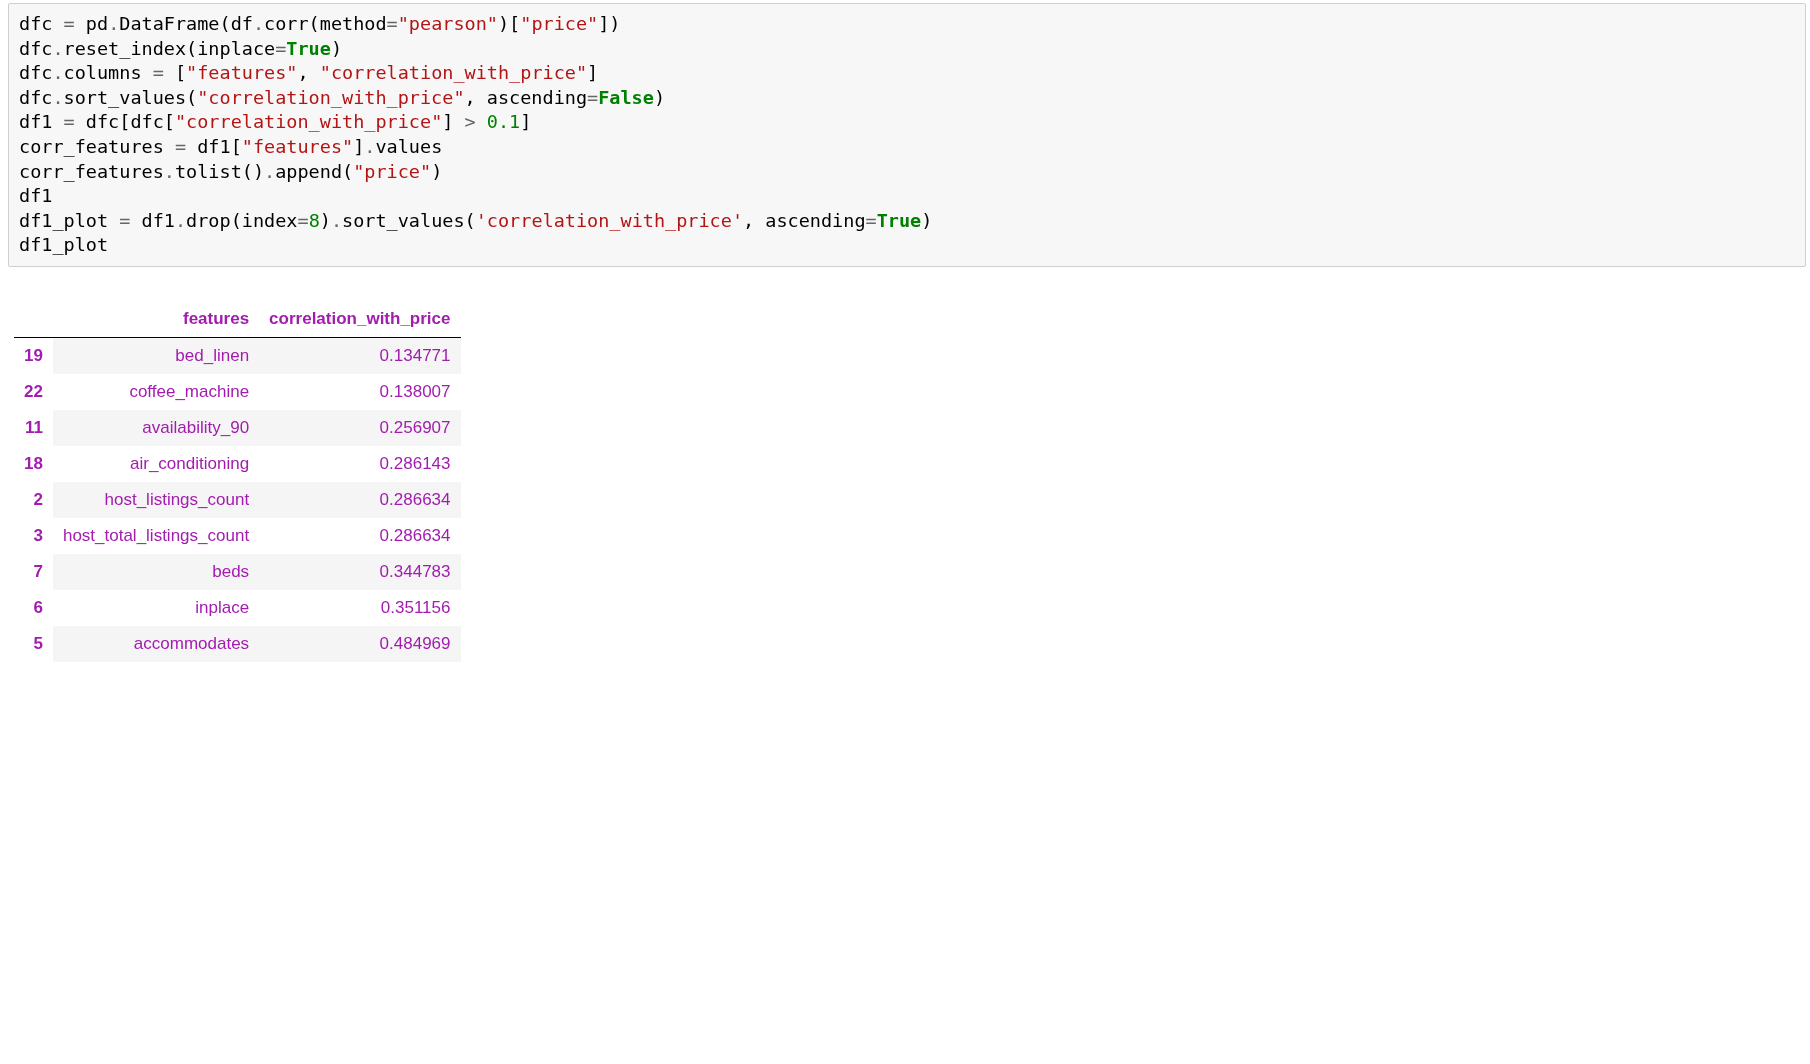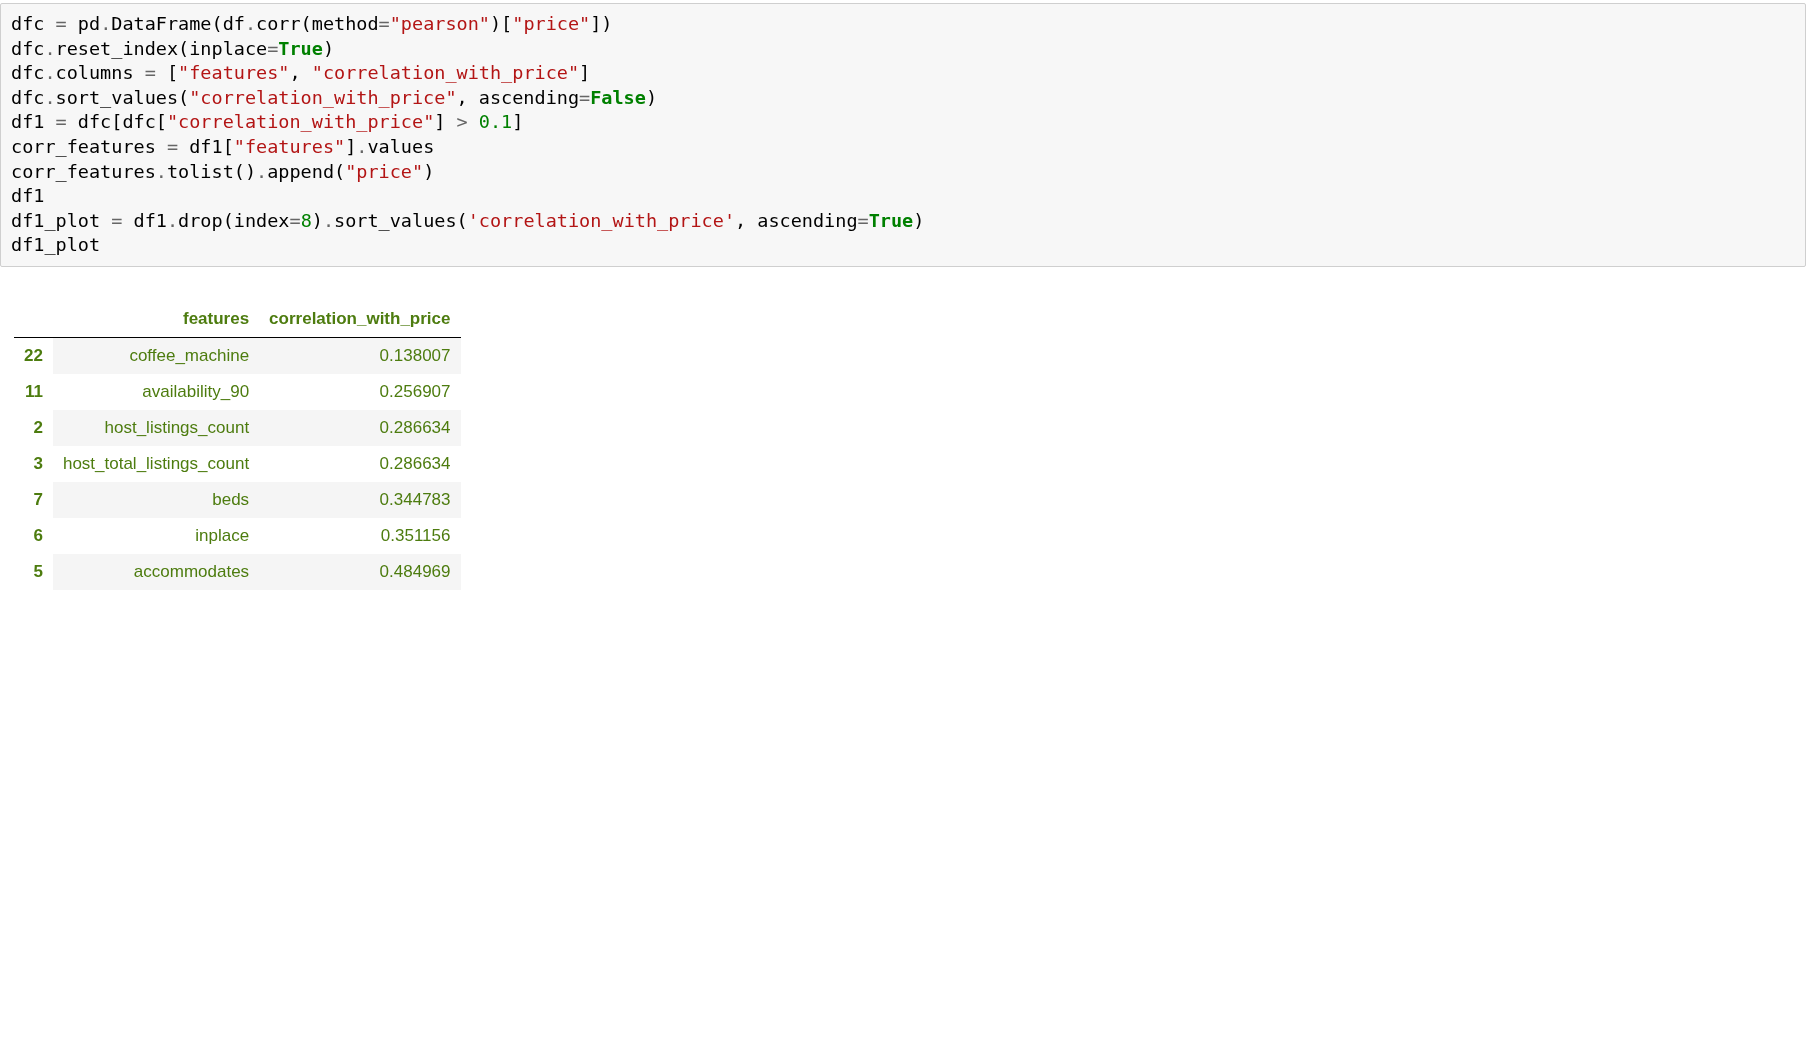--- a/index.html
+++ b/index.html
@@ -7,21 +7,21 @@
       font-family: -apple-system, BlinkMacSystemFont, "Segoe UI", Helvetica, Arial, sans-serif;
       font-size: 16px;
       color: #000;
       background: #fff;
       padding: 0;
     }
     .code-cell {
       background: #f7f7f7;
       border: 1px solid #cfcfcf;
       border-radius: 2px;
-      margin: 3px 4px 0 0;
+      margin: 3px 4px 0 8px;
       padding: 8px 10px;
       font-family: "Menlo", "Consolas", "DejaVu Sans Mono", monospace;
       font-size: 18.5px;
       line-height: 1.33;
       white-space: pre;
       overflow-x: auto;
       color: #000;
     }
     
     .tok-name { color: #000; }
@@ -31,21 +31,21 @@
     .tok-num  { color: #008000; } 
 
     .output-area {
       margin-top: 34px;
       margin-left: 14px;
     }
     table.dataframe {
       border-collapse: collapse;
       font-family: -apple-system, BlinkMacSystemFont, "Helvetica Neue", Arial, sans-serif;
       font-size: 17px;
-      color: #4d7c0f;
+      color: #a21caf;
     }
     table.dataframe thead th {
       text-align: right;
       font-weight: 700;
       padding: 8px 10px;
       border-bottom: 1px solid #000;
       background: #fff;
     }
     table.dataframe thead th.blank {
       border-bottom: 1px solid #000;
@@ -89,28 +89,38 @@
   <table class="dataframe">
     <thead>
       <tr>
         <th class="blank"></th>
         <th>features</th>
         <th>correlation_with_price</th>
       </tr>
     </thead>
     <tbody>
         <tr>
+          <th>19</th>
+          <td>bed_linen</td>
+          <td>0.134771</td>
+        </tr>
+        <tr>
           <th>22</th>
           <td>coffee_machine</td>
           <td>0.138007</td>
         </tr>
         <tr>
           <th>11</th>
           <td>availability_90</td>
           <td>0.256907</td>
+        </tr>
+        <tr>
+          <th>18</th>
+          <td>air_conditioning</td>
+          <td>0.286143</td>
         </tr>
         <tr>
           <th>2</th>
           <td>host_listings_count</td>
           <td>0.286634</td>
         </tr>
         <tr>
           <th>3</th>
           <td>host_total_listings_count</td>
           <td>0.286634</td>

